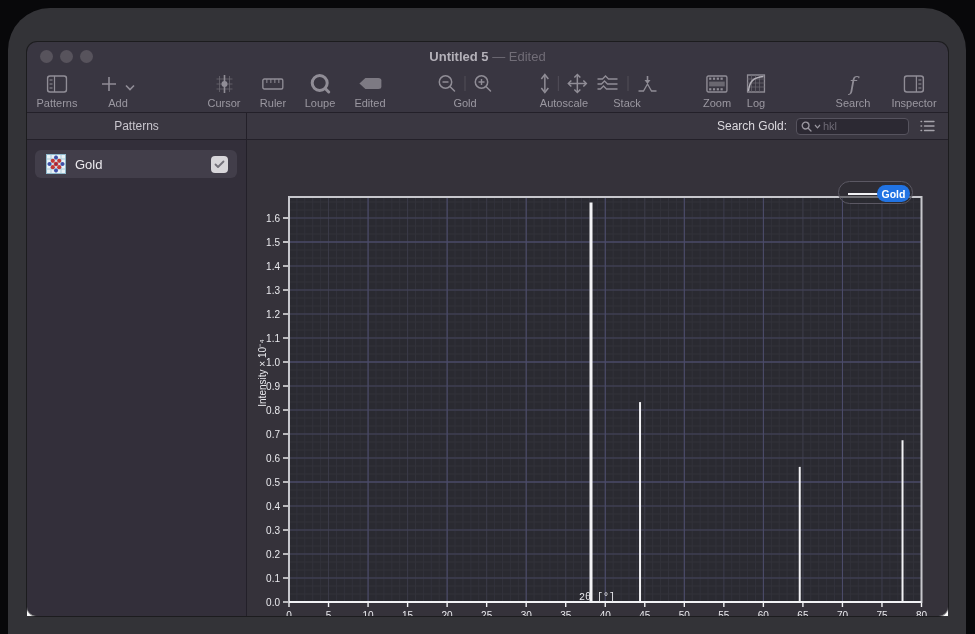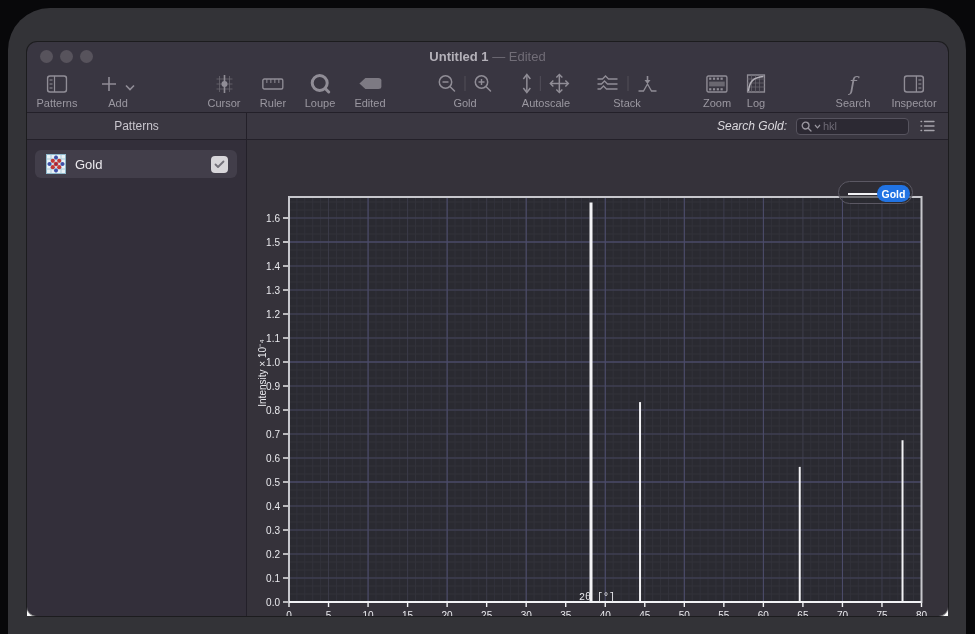--- a/index.html
+++ b/index.html
@@ -24,21 +24,21 @@
   .tdiv { width:1px; height:15px; background:#524f59; }
   .ficon { font-family:"DejaVu Serif",serif; font-style:italic; font-size:20px; line-height:20px; color:#908d96; }
   #hdiv1 { left:0; top:70px; width:100%; height:1px; background:#232029; }
   #hdiv2 { left:0; top:97px; width:100%; height:1px; background:#232029; }
   #vdiv { left:219px; top:71px; width:1px; height:503px; background:#232029; }
 
   
   #strip { left:0; top:71px; width:100%; height:26px; background:#3a3741; }
   #patterns-header { left:0; top:0; width:219px; height:26px; line-height:26px; text-align:center; font-size:12px; color:#c9c6ce; }
   #search-row { left:220px; top:0; width:701px; height:26px; display:flex; align-items:center; justify-content:flex-end; padding-right:13px; gap:9px; }
-  #search-label { font-size:12px; color:#dbd9de;font-style:italic; }
+  #search-label { font-size:12px; color:#dbd9de; }
   #search-field { width:113px; height:17px; background:#2c2933; border:1px solid #56535e; border-radius:4px; display:flex; align-items:center; padding:0 4px; gap:2px; }
   #search-input { flex:1; min-width:10px; background:transparent; border:none; outline:none; font-size:11px; color:#c7c5cb; }
   #search-input::placeholder { color:#6e6a75; }
   #list-icon { margin-left:2px; }
 
   
   #sidebar { left:0; top:98px; width:219px; height:476px; background:#332f3a; }
   #pattern-row { left:8px; top:10px; width:202px; height:28px; background:#423e4a; border-radius:6px; display:flex; align-items:center; padding:0 9px 0 11px; gap:9px; }
   #pattern-label { flex:1; font-size:13px; font-weight:500; color:#eceaee; }
   #pattern-checkbox { width:17px; height:17px; background:#d8d6da; border-radius:4px; display:flex; align-items:center; justify-content:center; }
@@ -57,21 +57,21 @@
 
 <div id="backdrop" class="abs"></div>
 <div id="corner-light" class="abs"></div>
 
 <div id="window" class="abs">
 
   <div id="titlebar" class="abs">
     <span class="tl" style="left:13px"></span>
     <span class="tl" style="left:33px"></span>
     <span class="tl" style="left:53px"></span>
-    <div id="window-title" class="abs"><span>Untitled 1</span> <span class="suffix">— Edited</span></div>
+    <div id="window-title" class="abs"><span>Untitled 5</span> <span class="suffix">— Edited</span></div>
   </div>
 
   <div id="toolbar" class="abs">
     <div class="titem" style="left:30px">
       <div class="ticon">
           <svg width="21" height="18" viewBox="0 0 21 18">
             <rect x="1" y="1" width="19" height="16" rx="2.5" fill="none" stroke="#908d96" stroke-width="1.5"></rect>
             <line x1="8" y1="1" x2="8" y2="17" stroke="#908d96" stroke-width="1.2"></line>
             <line x1="3" y1="5" x2="6" y2="5" stroke="#908d96" stroke-width="1.2"></line>
             <line x1="3" y1="9" x2="6" y2="9" stroke="#908d96" stroke-width="1.2"></line>
@@ -149,21 +149,21 @@
         <span class="tdiv"></span>
         <svg width="19" height="19" viewBox="0 0 19 19">
             <circle cx="8" cy="8" r="6.2" fill="none" stroke="#908d96" stroke-width="1.5"></circle>
             <line x1="12.7" y1="12.7" x2="17" y2="17" stroke="#908d96" stroke-width="1.5" stroke-linecap="round"></line>
             <line x1="5" y1="8" x2="11" y2="8" stroke="#908d96" stroke-width="1.4"></line>
             <line x1="8" y1="5" x2="8" y2="11" stroke="#908d96" stroke-width="1.4"></line>
           </svg>
       </div>
       <div class="tlabel">Gold</div>
     </div>
-    <div class="titem" style="left:519px">
+    <div class="titem" style="left:537px">
       <div class="ticon">
         <svg width="10" height="21" viewBox="0 0 10 21">
             <line x1="5" y1="3" x2="5" y2="18" stroke="#908d96" stroke-width="1.5"></line>
             <polyline points="1.5,6 5,1.5 8.5,6" fill="none" stroke="#908d96" stroke-width="1.5"></polyline>
             <polyline points="1.5,15 5,19.5 8.5,15" fill="none" stroke="#908d96" stroke-width="1.5"></polyline>
           </svg>
         <span class="tdiv"></span>
         <svg width="21" height="21" viewBox="0 0 21 21">
             <line x1="10.5" y1="2" x2="10.5" y2="19" stroke="#908d96" stroke-width="1.5"></line>
             <line x1="2" y1="10.5" x2="19" y2="10.5" stroke="#908d96" stroke-width="1.5"></line>

